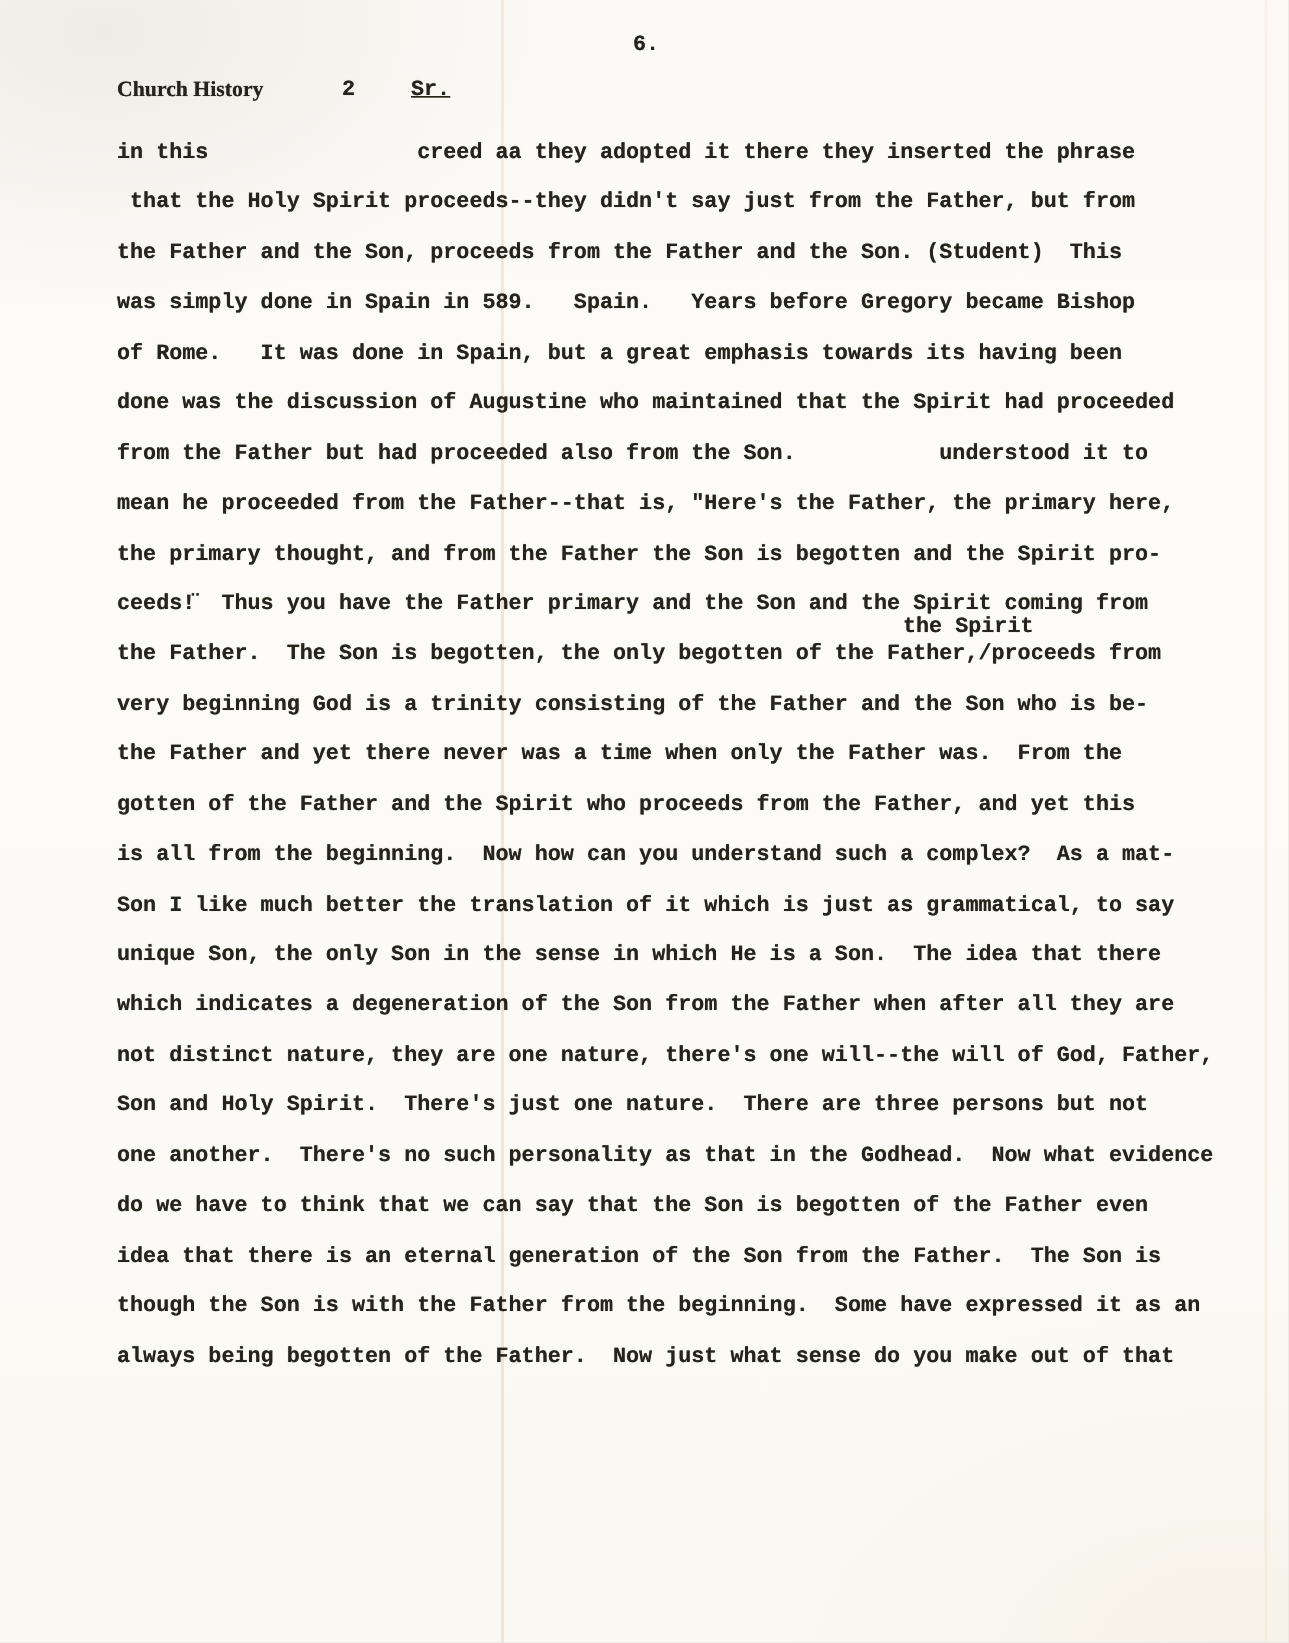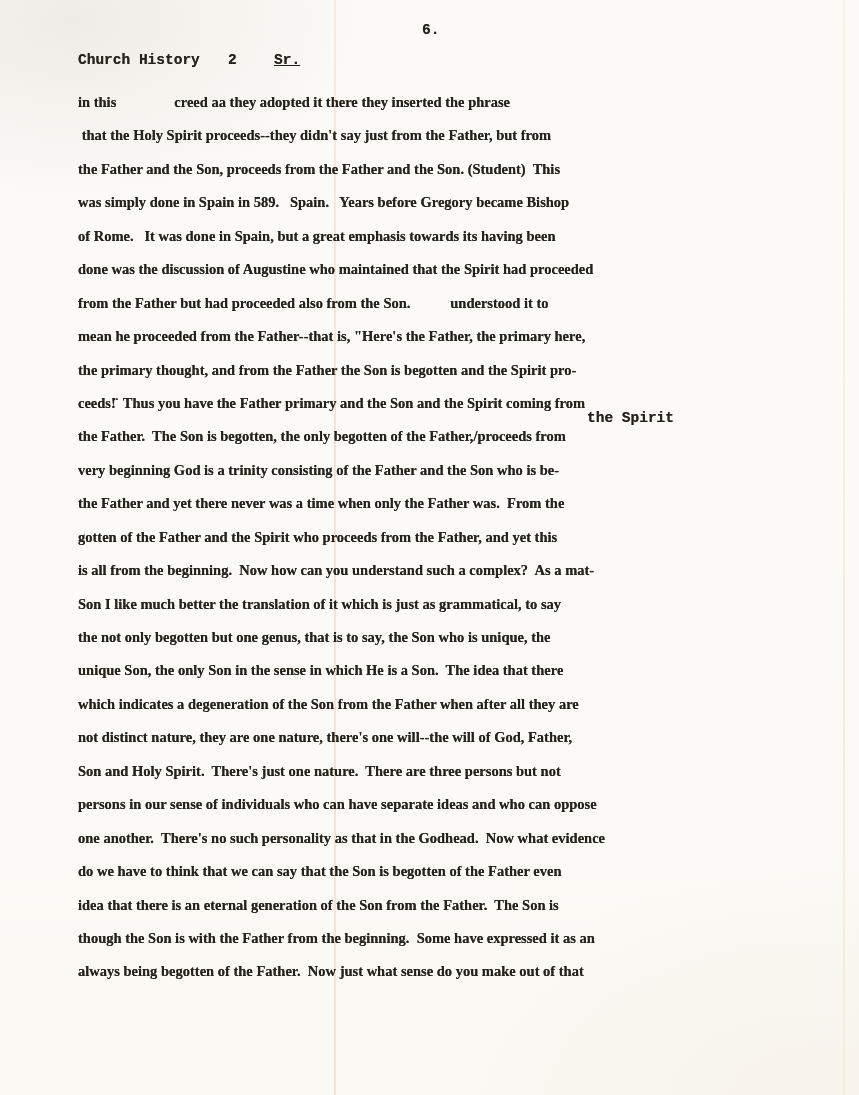--- a/index.html
+++ b/index.html
@@ -32,40 +32,39 @@
     left: 422px;
     top: 22px;
   }
   .header-row {
     position: absolute;
     left: 78px;
     top: 52px;
     width: 400px;
     height: 22px;
   }
-  .header-row .course   { position: absolute; left: 0; }
+  .header-row .course   { position: absolute; left: 0; font-family: Liberation Serif, serif; }
   .header-row .number   { position: absolute; left: 150px; }
   .header-row .level    { position: absolute; left: 196px; text-decoration: underline; }
   .body-text {
     position: absolute;
     left: 78px;
     top: 86px;
     width: 760px;
-    font-family: Liberation Serif, serif;
   }
   .body-text .line {
     height: 33.45px;
     line-height: 33.45px;
     white-space: pre;
     font-size: 14.5px;
     text-shadow: 0 0 0.5px rgba(38,32,24,0.75);
   }
   .interline-insertion {
     position: absolute;
-    left: 587px;
+    left: 602px;
     top: 410px;
     line-height: 16px;
   }
   .margin-line {
     position: absolute;
     top: 0;
     height: 1095px;
     pointer-events: none;
   }
   .margin-line.main {
@@ -119,26 +118,24 @@
       <div class="line typed">from the Father but had proceeded also from the Son.           understood it to</div>
       <div class="line typed">mean he proceeded from the Father--that is, "Here's the Father, the primary here,</div>
       <div class="line typed">the primary thought, and from the Father the Son is begotten and the Spirit pro-</div>
       <div class="line typed">ceeds!̈  Thus you have the Father primary and the Son and the Spirit coming from</div>
       <div class="line typed">the Father.  The Son is begotten, the only begotten of the Father,/proceeds from</div>
       <div class="line typed">very beginning God is a trinity consisting of the Father and the Son who is be-</div>
       <div class="line typed">the Father and yet there never was a time when only the Father was.  From the</div>
       <div class="line typed">gotten of the Father and the Spirit who proceeds from the Father, and yet this</div>
       <div class="line typed">is all from the beginning.  Now how can you understand such a complex?  As a mat-</div>
       <div class="line typed">Son I like much better the translation of it which is just as grammatical, to say</div>
-      <div class="line typed">the not only begotten but one genus, that is to say, the Son who is unique, the</div>
       <div class="line typed">unique Son, the only Son in the sense in which He is a Son.  The idea that there</div>
       <div class="line typed">which indicates a degeneration of the Son from the Father when after all they are</div>
       <div class="line typed">not distinct nature, they are one nature, there's one will--the will of God, Father,</div>
       <div class="line typed">Son and Holy Spirit.  There's just one nature.  There are three persons but not</div>
-      <div class="line typed">persons in our sense of individuals who can have separate ideas and who can oppose</div>
       <div class="line typed">one another.  There's no such personality as that in the Godhead.  Now what evidence</div>
       <div class="line typed">do we have to think that we can say that the Son is begotten of the Father even</div>
       <div class="line typed">idea that there is an eternal generation of the Son from the Father.  The Son is</div>
       <div class="line typed">though the Son is with the Father from the beginning.  Some have expressed it as an</div>
       <div class="line typed">always being begotten of the Father.  Now just what sense do you make out of that</div>
     </div>
 
   <div class="typed interline-insertion">the Spirit</div>
 
 </div>

